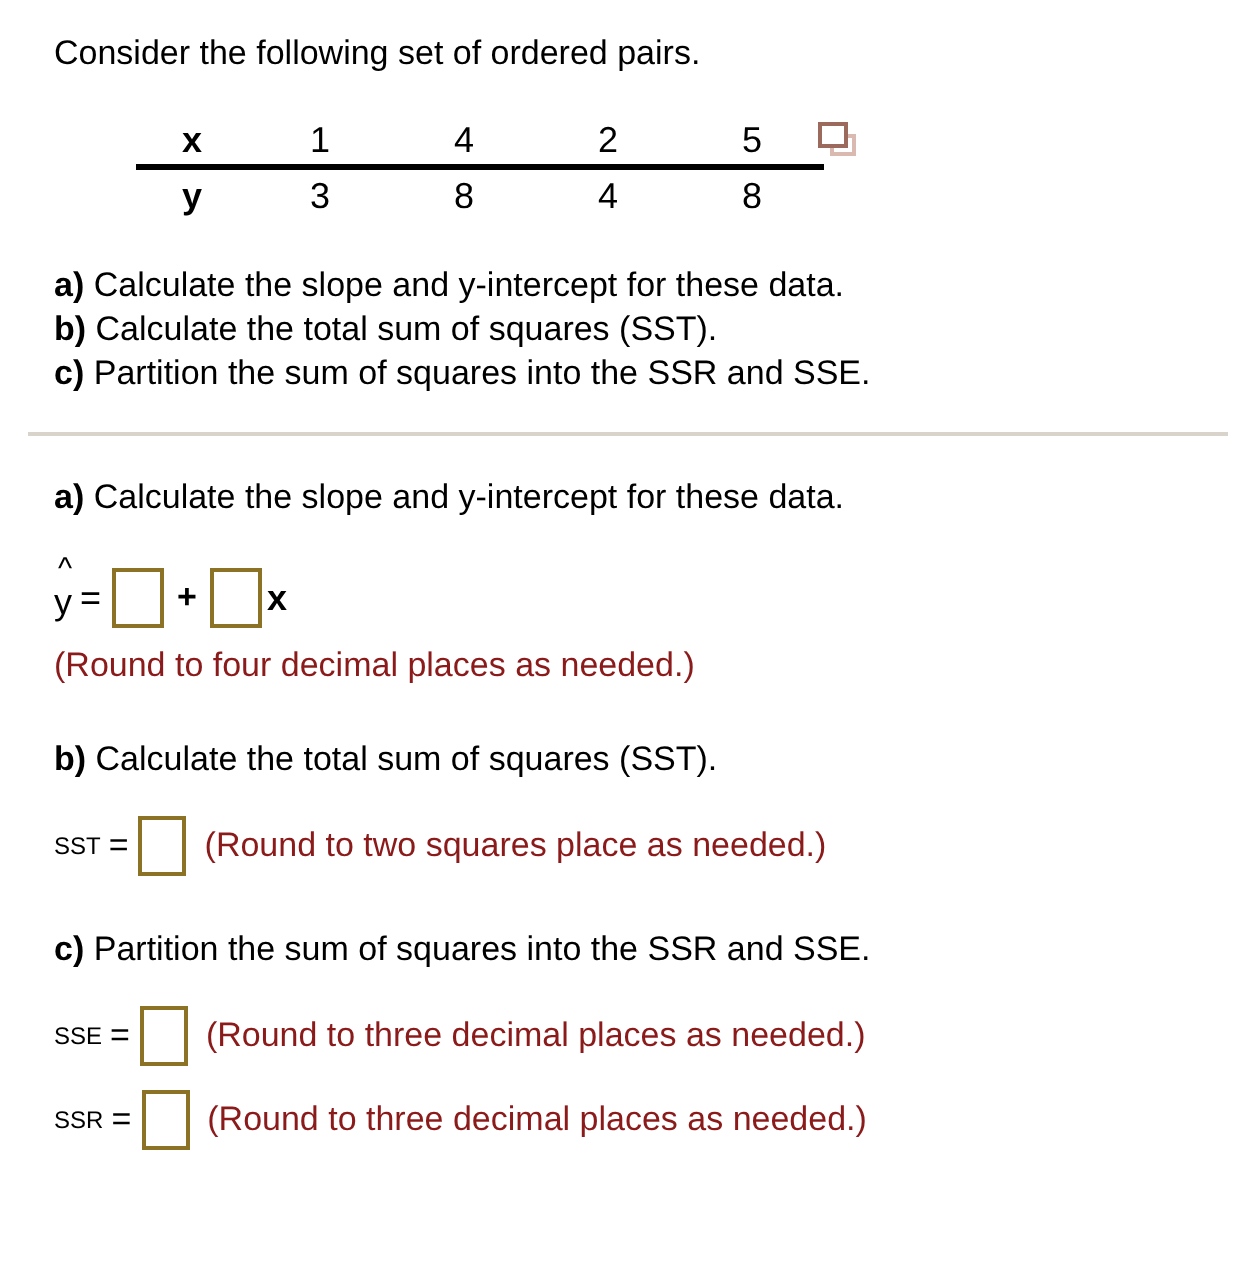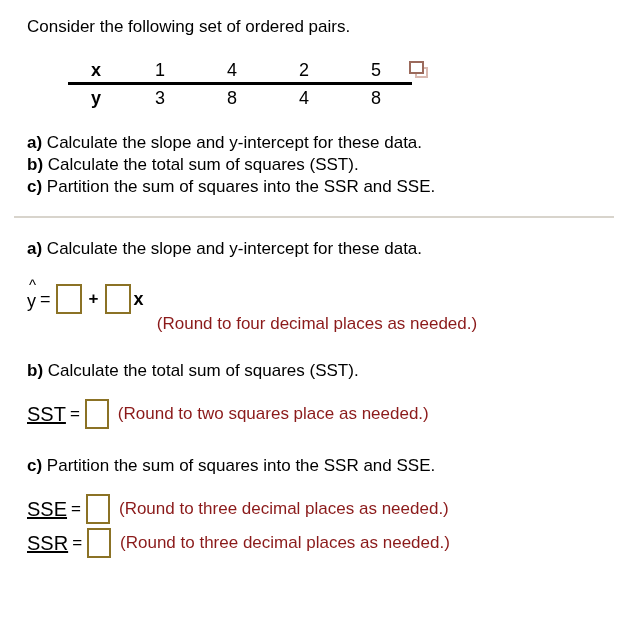--- a/index.html
+++ b/index.html
@@ -184,46 +184,45 @@
     width: 24px;
     height: 30px;
   }
 
   .hint {
     color: #8b1a1a;
     font-size: 17px;
     white-space: nowrap;
   }
   .hint-line {
-    text-align: center;
+    margin-top: 9px;
   }
 
   .sec {
     margin-top: 26px;
   }
   .sec-head {
     white-space: nowrap;
     line-height: 22px;
   }
   .answer-row {
     margin-top: 17px;
   }
   .answer-row .lbl {
-    font-size: 20px;
-    text-decoration: underline;
+    font-size: 12px;
   }
   .answer-row .eqs {
     margin: 0 5px 0 4px;
     font-size: 17px;
   }
   .answer-row .hint {
     margin-left: 9px;
   }
   .answer-row.tight {
-    margin-top: 4px;
+    margin-top: 12px;
   }
 </style>
 </head>
 <body>
 
 <div class="page">
 
   <div class="prompt">Consider the following set of ordered pairs.</div>
 
   <div class="data-table">

